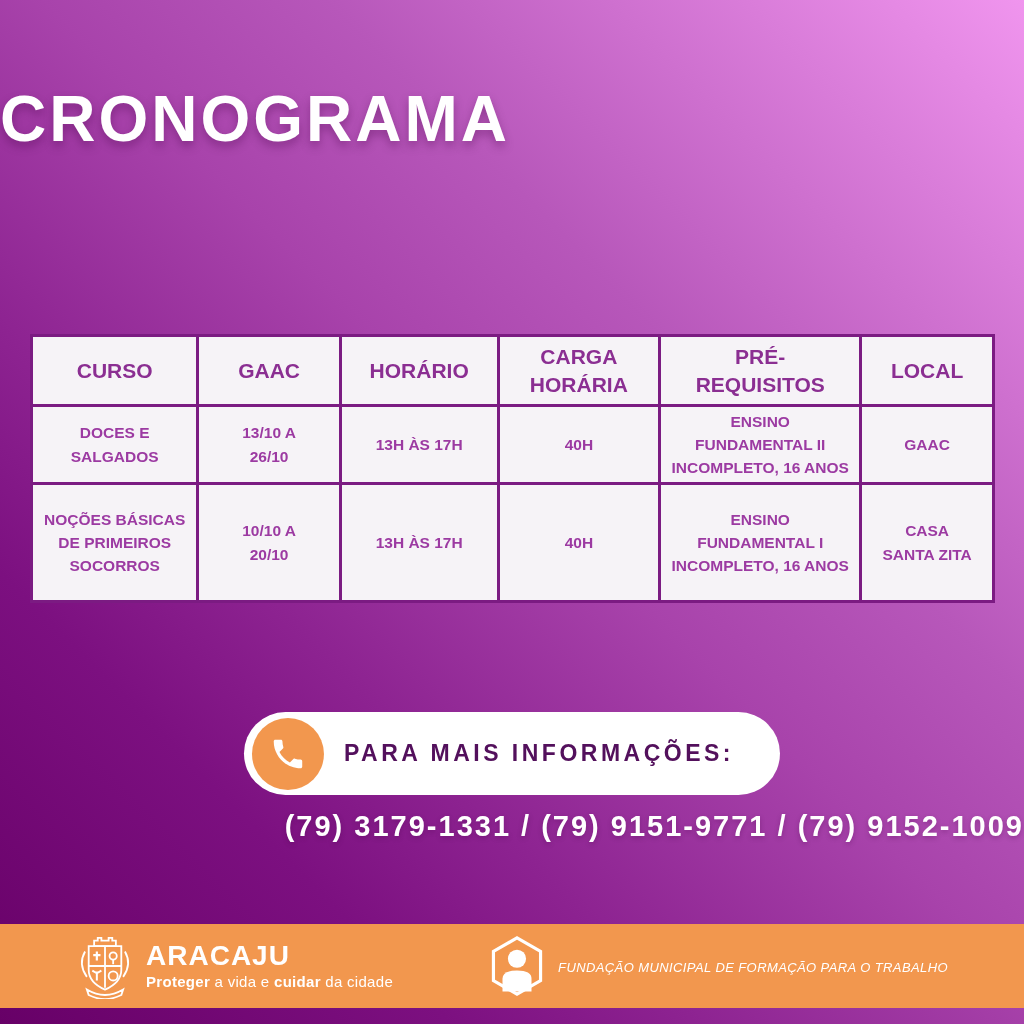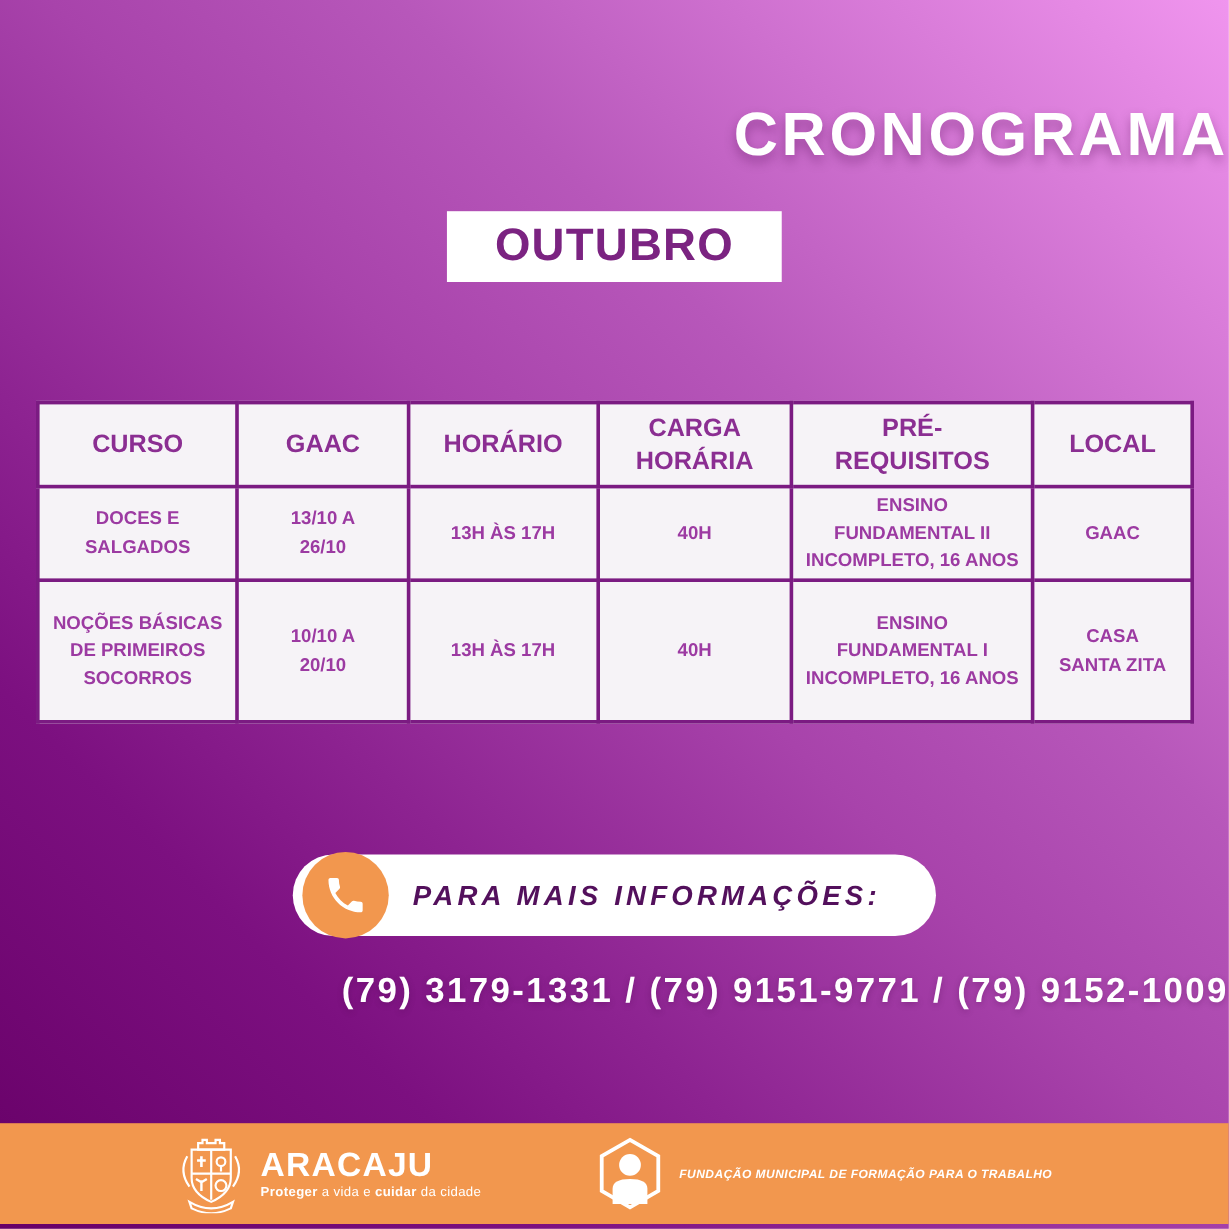--- a/index.html
+++ b/index.html
@@ -7,21 +7,21 @@
   body { font-family:"Liberation Sans", sans-serif; }
 
   .poster {
     position:relative; width:1024px; height:1024px; overflow:hidden;
     background:linear-gradient(to top right,
       #670067 0%, #7c1080 22%, #8d2391 34%, #a843ab 52%, #b757ba 66%, #f095ee 100%);
   }
 
   .title {
     position:absolute; top:82px; left:0; width:100%;
-    text-align:right; color:#ffffff; font-size:51px; font-weight:bold;
+    text-align:left; color:#ffffff; font-size:64px; font-weight:bold;
     letter-spacing:3px; text-shadow:0 5px 10px rgba(70,0,70,0.35);
   }
 
   .month-badge {
     position:absolute; top:176px; left:50%; transform:translateX(-50%);
     background:#ffffff; padding:8px 40px;
   }
   .month-badge span {
     color:#7b2381; font-size:38px; font-weight:bold; letter-spacing:1px;
   }
@@ -36,62 +36,59 @@
   }
   table.schedule th { color:#8b2e92; font-size:21px; line-height:1.3; }
   table.schedule td { color:#9c3aa2; font-size:15.5px; line-height:1.5; }
   table.schedule thead tr { height:70px; }
   table.schedule tr.r0 { height:78px; }
   table.schedule tr.r1 { height:90px; }
   table.schedule tr.r2 { height:118px; }
 
   .info-pill {
     position:absolute; top:712px; left:50%; transform:translateX(-50%);
-    height:68px; background:#ffffff; border-radius:48px;
-    display:flex; align-items:center; gap:20px; padding:0 46px 0 8px;font-style:italic;
+    height:83px; background:#ffffff; border-radius:48px;
+    display:flex; align-items:center; gap:20px; padding:0 46px 0 8px;
   }
   .phone-circle {
     width:72px; height:72px; border-radius:50%; background:#f2974e;
     display:flex; align-items:center; justify-content:center; flex:0 0 auto;
   }
   .phone-circle svg { width:38px; height:38px; }
   .info-label {
     color:#53105c; font-size:23px; font-weight:bold; letter-spacing:3.5px;
     white-space:nowrap;
   }
 
   .phones {
     position:absolute; top:810px; left:0; width:100%;
     text-align:right; color:#ffffff; font-size:29px; font-weight:bold;
     letter-spacing:2px; text-shadow:0 2px 5px rgba(70,0,70,0.3);
   }
 
   .footer {
-    position:absolute; bottom:4px; left:0; width:100%; height:84px;
+    position:absolute; bottom:16px; left:0; width:100%; height:84px;
     background:#f2974e; display:flex; align-items:center; justify-content:center;
     gap:95px; color:#ffffff;
   }
   .logo { display:flex; align-items:center; gap:12px; }
   .logo svg { display:block; }
   .aracaju-name { font-size:28px; font-weight:bold; letter-spacing:1px; line-height:1; }
-  .aracaju-tagline { font-size:11px; margin-top:3px; letter-spacing:0.3px; }
+  .aracaju-tagline { font-size:15px; margin-top:3px; letter-spacing:0.3px; }
   .aracaju-tagline b { font-weight:bold; }
   .fundat-name { font-size:34px; font-weight:bold; letter-spacing:1px; line-height:1; }
-  .fundat-tagline { font-size:10px; margin-top:2px; letter-spacing:0.4px; font-style:italic; font-weight:bold; }
+  .fundat-tagline { font-size:13px; margin-top:2px; letter-spacing:0.4px; font-style:italic; font-weight:normal; }
 </style>
 </head>
 <body>
 
 <div class="poster">
 
   <div class="title">CRONOGRAMA</div>
 
-  <div class="month-badge">
-    <span>OUTUBRO</span>
-  </div>
 
   <table class="schedule" id="schedule-table">
     <colgroup>
       <col style="width:17.3%">
         <col style="width:14.8%">
         <col style="width:16.4%">
       <col style="width:16.8%">
         <col style="width:20.9%">
         <col style="width:13.8%">
     </colgroup>

